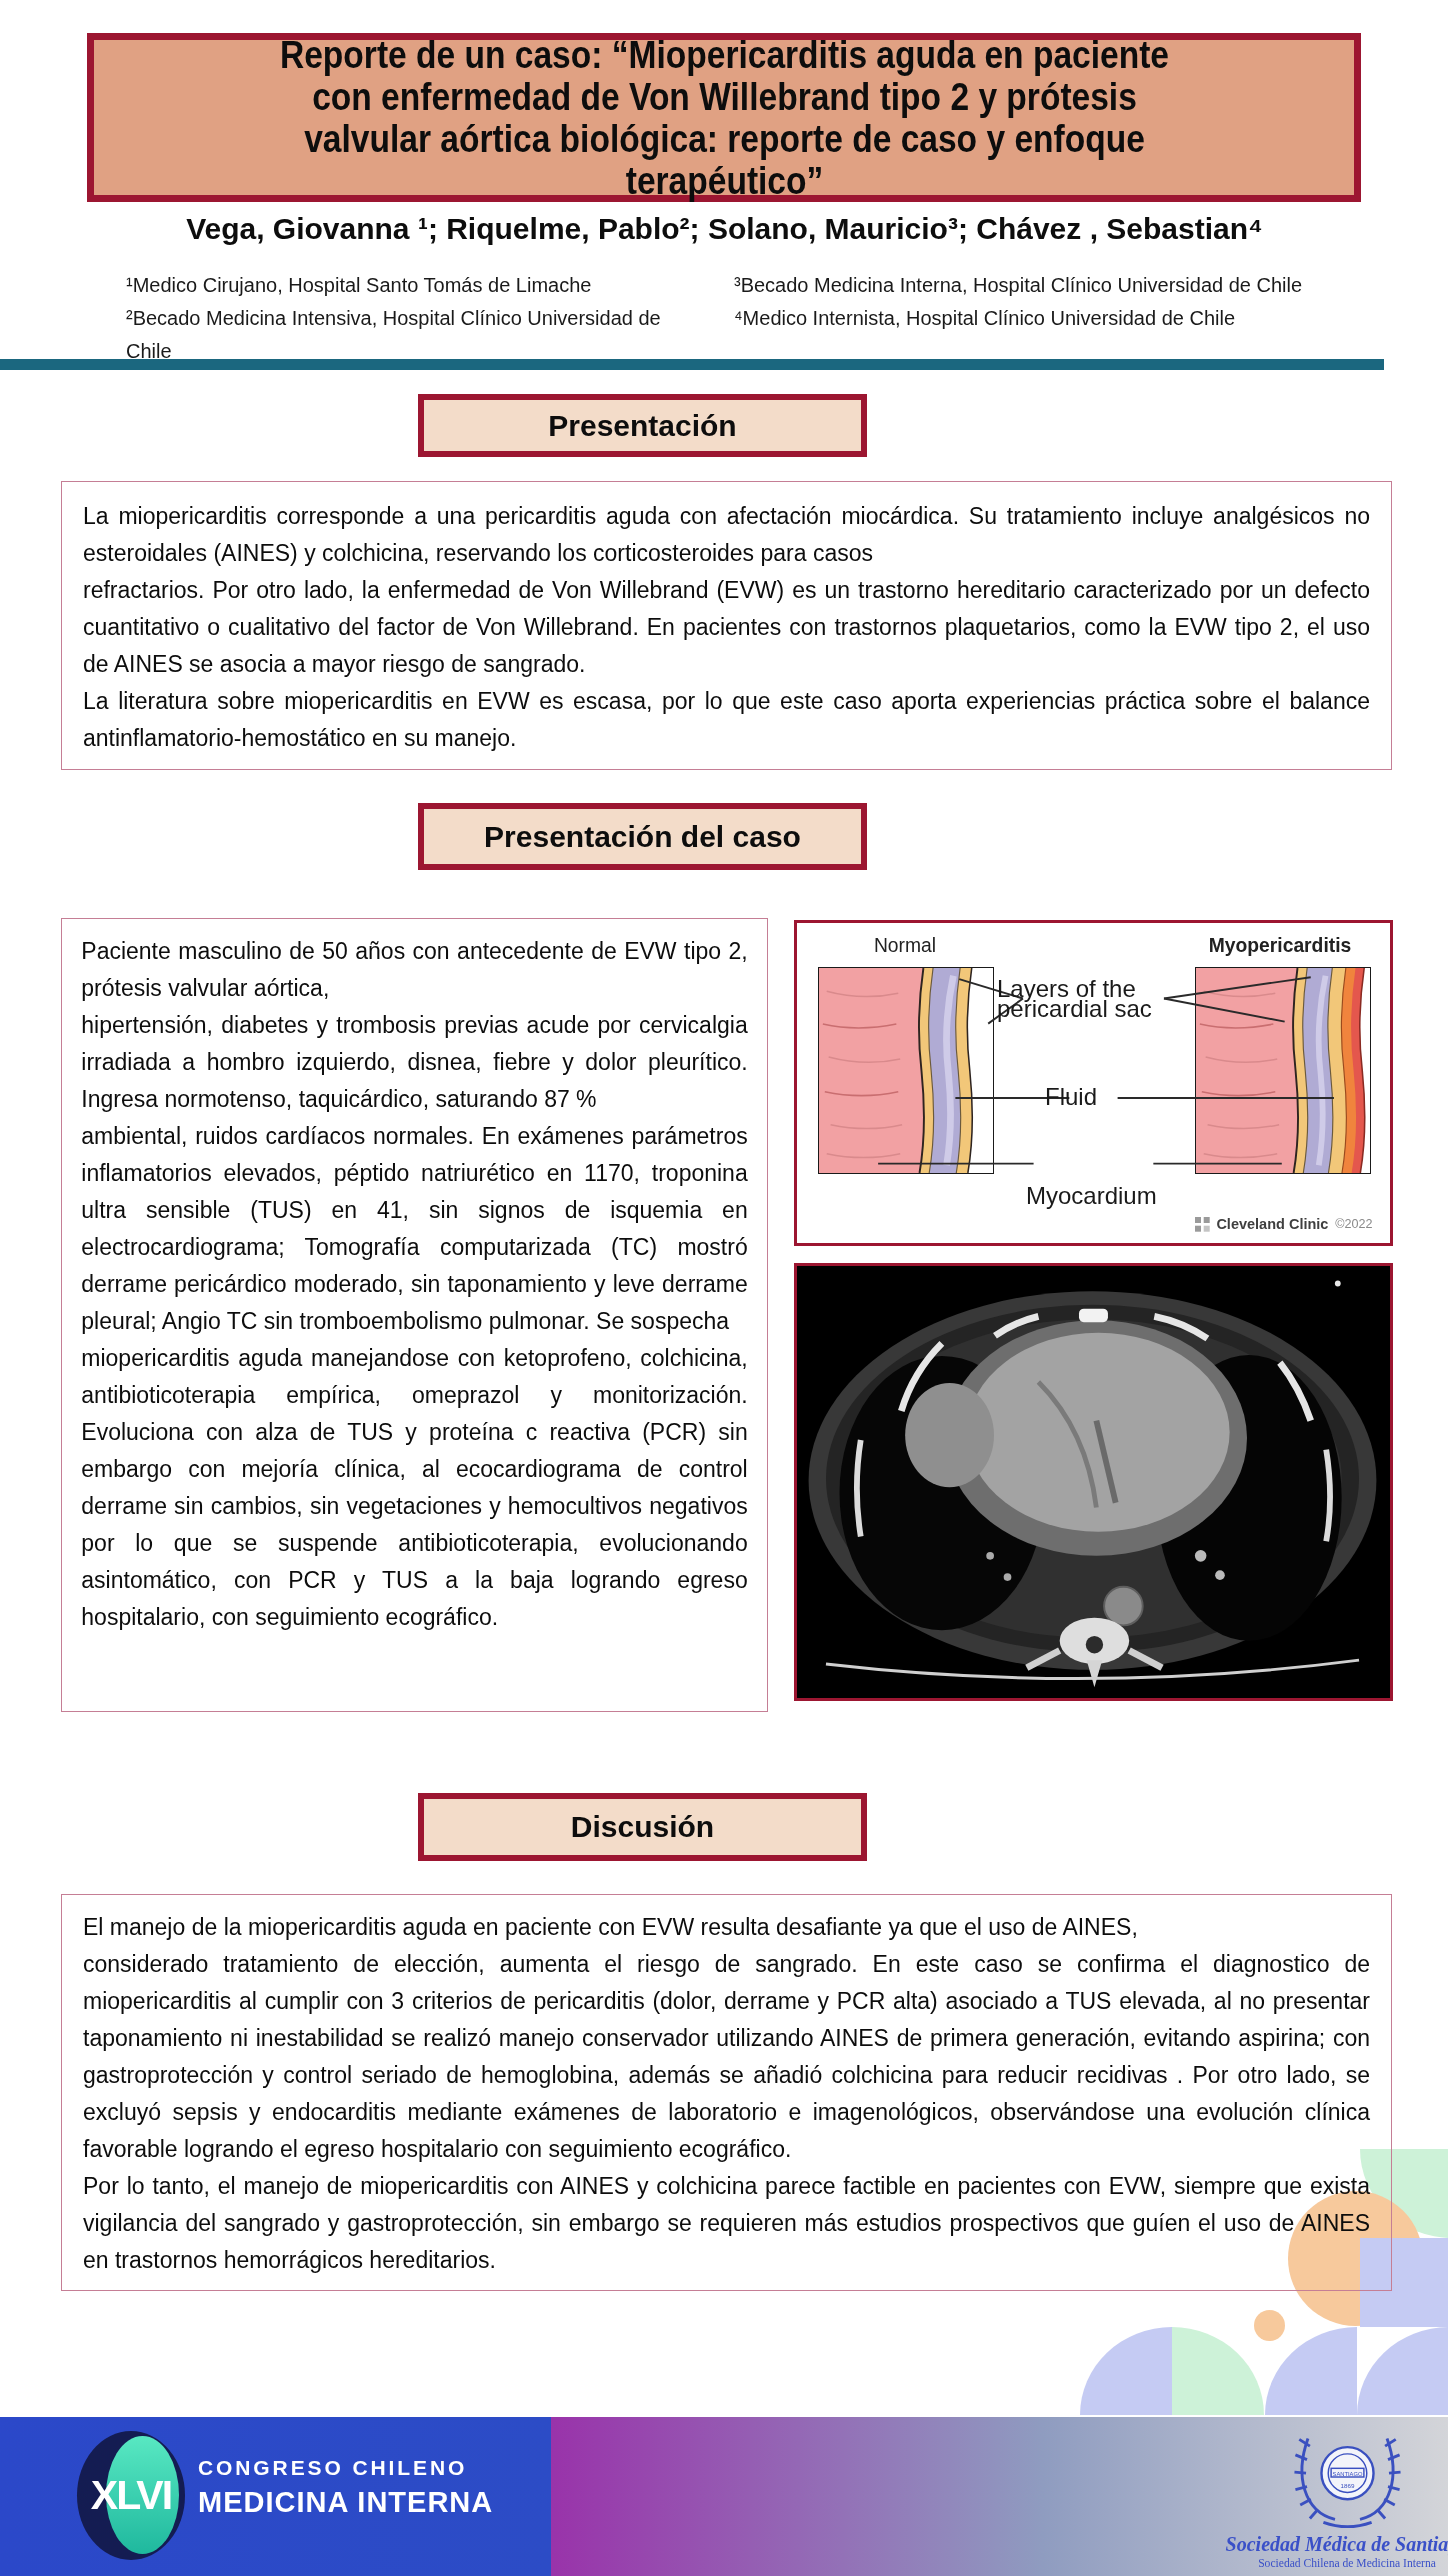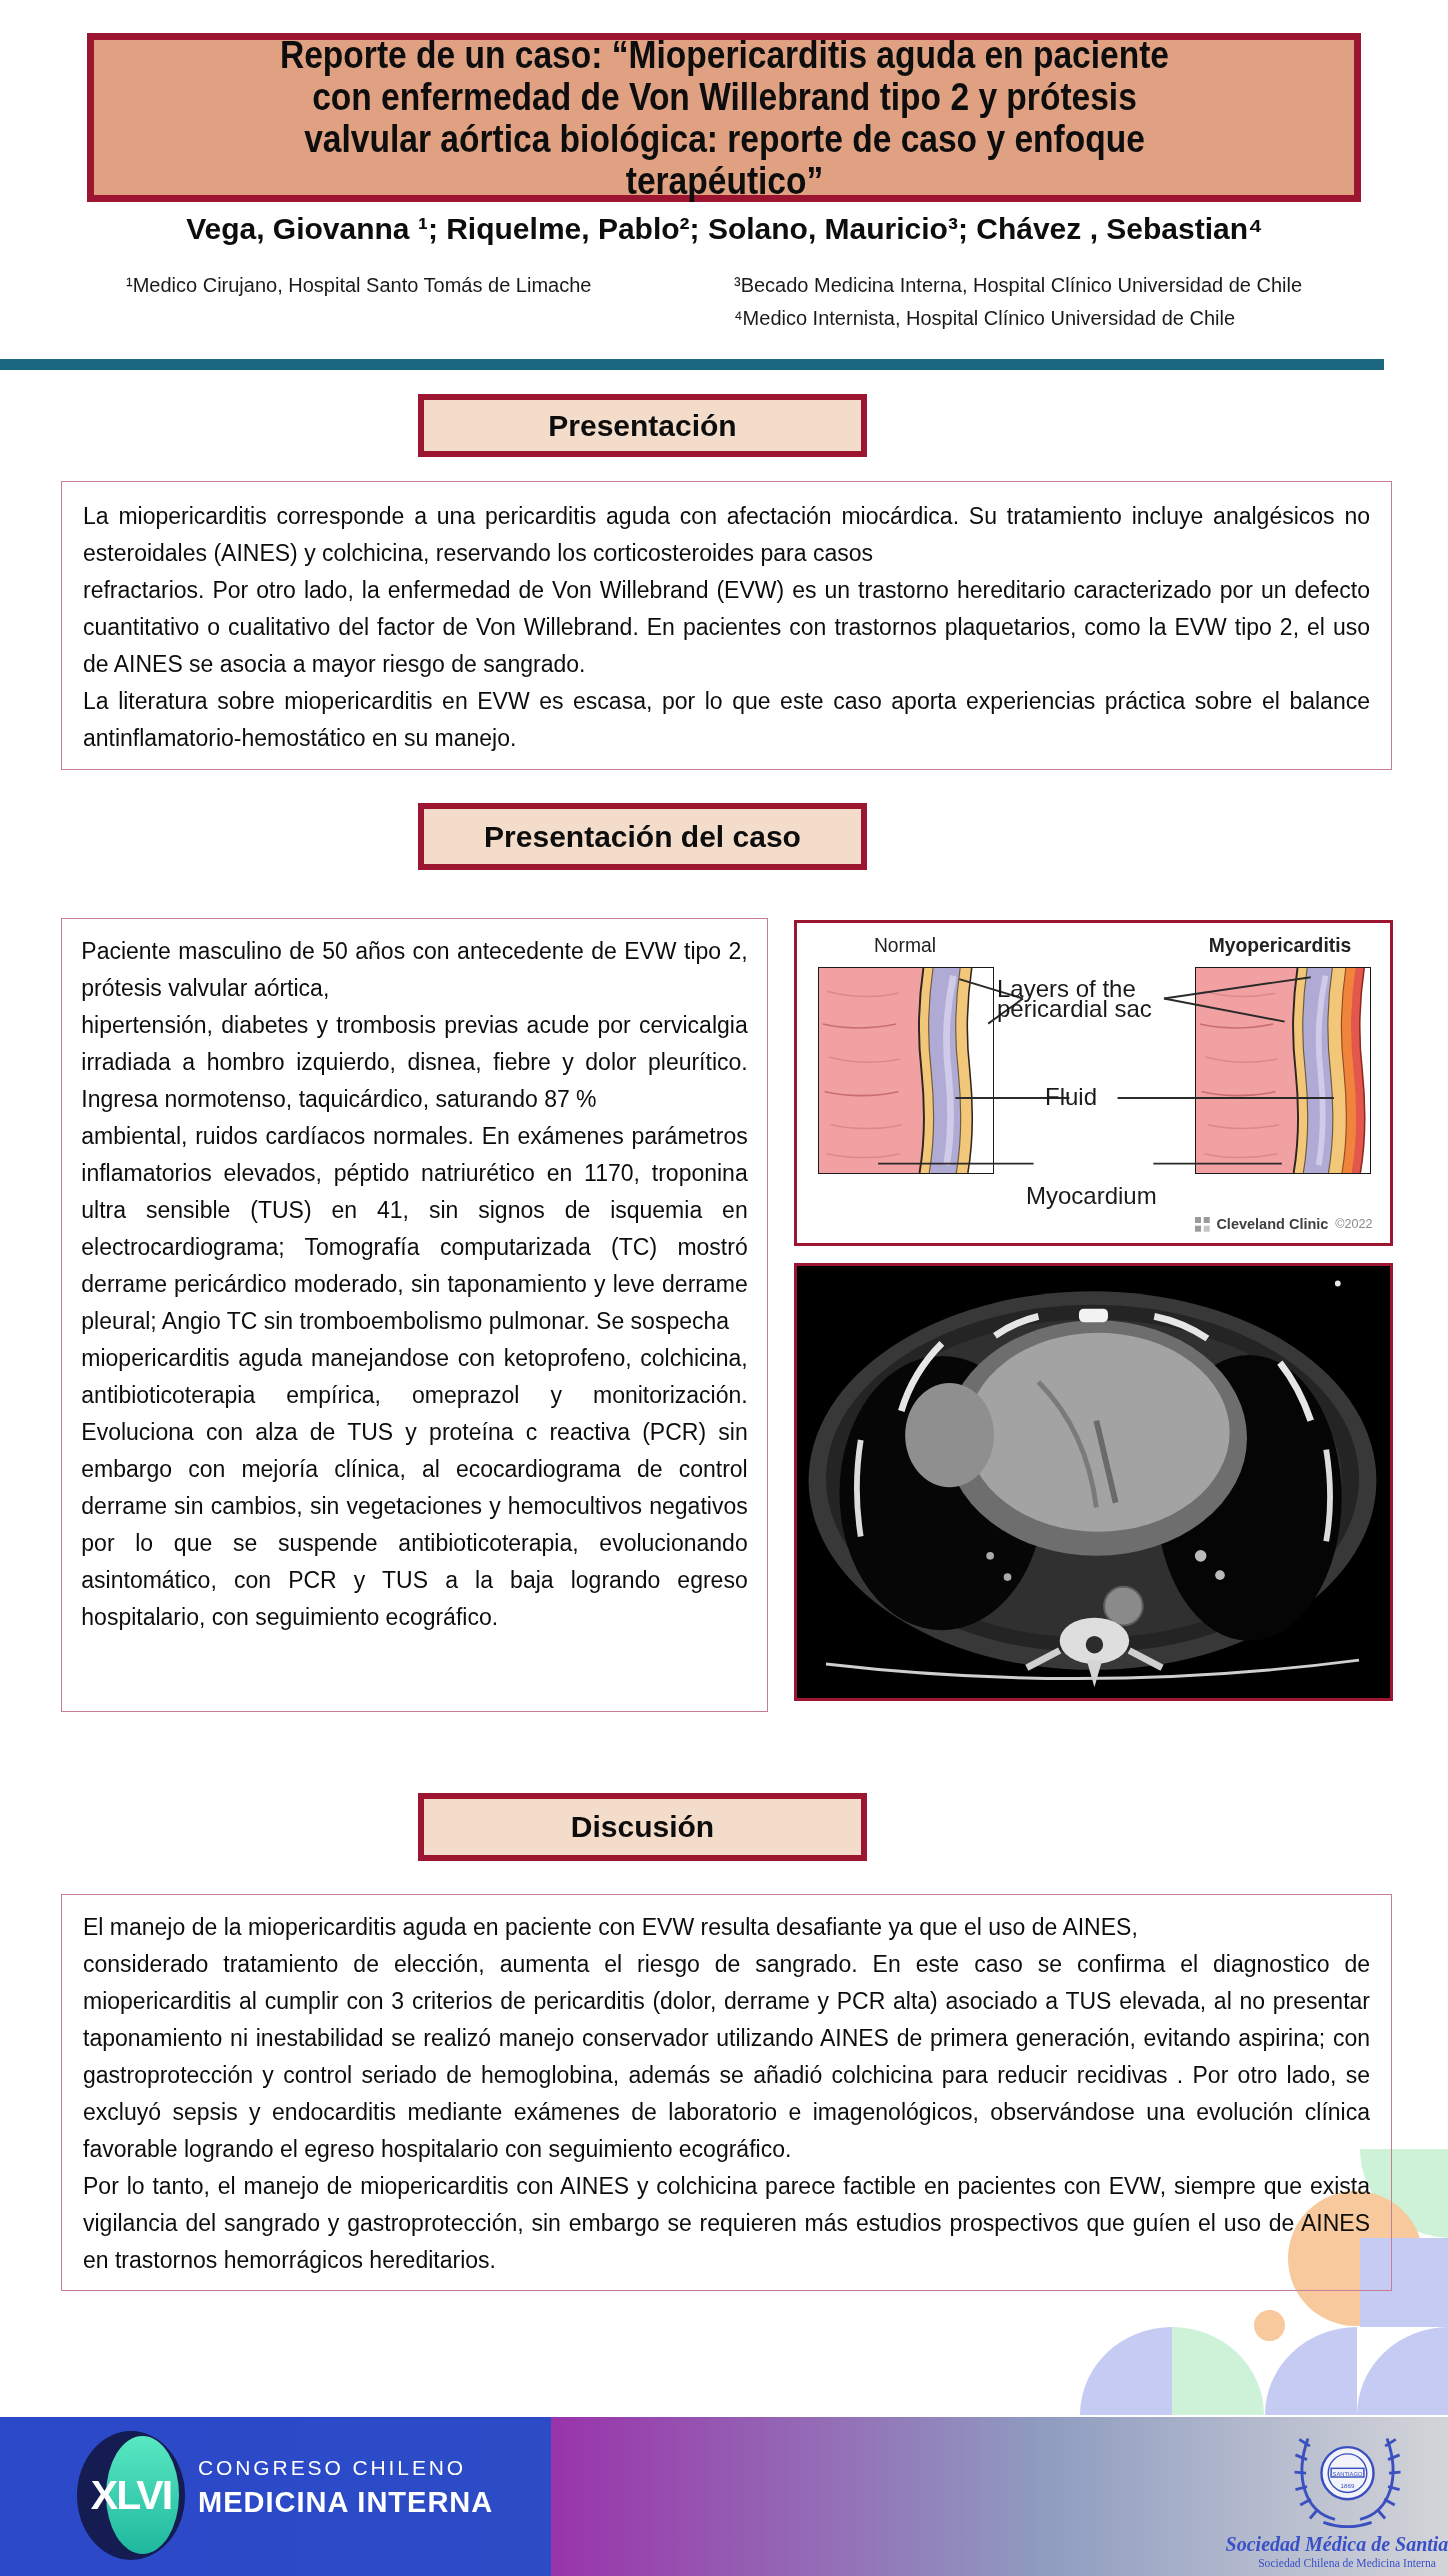--- a/index.html
+++ b/index.html
@@ -62,21 +62,21 @@
 
   
   .footer{left:0;top:2417px;width:1449px;height:159px;z-index:6;
           background:linear-gradient(90deg,#2b48c9 0%,#2c4cc6 38%,#93A 0,#8f9cc0 72%,#d4d5d9 100%);}
   .roundel{position:absolute;left:77px;top:13.5px;width:108px;height:129px;background:#141c52;border-radius:50%;overflow:hidden;}
   .roundel .teal{position:absolute;left:29px;top:5.8px;width:73px;height:118px;border-radius:50%;
                  background:linear-gradient(180deg,#58e8c2,#1fb89e);}
   .roundel .num{position:absolute;left:0;top:0;width:108px;height:129px;display:flex;align-items:center;justify-content:center;
                 color:#fff;font-weight:bold;font-size:41px;letter-spacing:-1.9px;}
   .congress{position:absolute;left:198px;top:39px;color:#fff;}
-  .congress .l1{font-size:21px;letter-spacing:2.9px;font-weight:400;}
+  .congress .l1{font-size:21px;letter-spacing:2.9px;font-weight:700;}
   .congress .l2{font-size:29px;letter-spacing:1px;font-weight:bold;margin-top:5.8px;}
   .society{position:absolute;left:1212px;top:5.8px;width:270px;text-align:center;}
   .society .name{font-family:"Liberation Serif",serif;font-style:italic;font-weight:bold;
                  color:#3a50c8;font-size:20px;margin-top:1.9px;}
   .society .sub{font-family:"Liberation Serif",serif;color:#3a50c8;font-size:11.6px;margin-top:1px;}
 </style>
 </head>
 <body>
 
 <div class="poster">
@@ -98,20 +98,21 @@
       <div>con enfermedad de Von Willebrand tipo 2 y prótesis</div>
       <div>valvular aórtica biológica: reporte de caso y enfoque</div>
       <div>terapéutico”</div>
     </div>
   </div>
 
   <div class="abs authors">Vega, Giovanna ¹; Riquelme, Pablo²; Solano, Mauricio³; Chávez , Sebastian⁴</div>
 
   <div class="abs affil affil-col1">
     <div>¹Medico Cirujano, Hospital Santo Tomás de Limache</div>
+    <div>²Becado Medicina Intensiva, Hospital Clínico Universidad de Chile</div>
   </div>
   <div class="abs affil affil-col2">
     <div>³Becado Medicina Interna, Hospital Clínico Universidad de Chile</div>
     <div>⁴Medico Internista, Hospital Clínico Universidad de Chile</div>
   </div>
 
   <div class="abs teal-bar"></div>
 
   <div class="abs sec-head head-intro">
     <span>Presentación</span>

